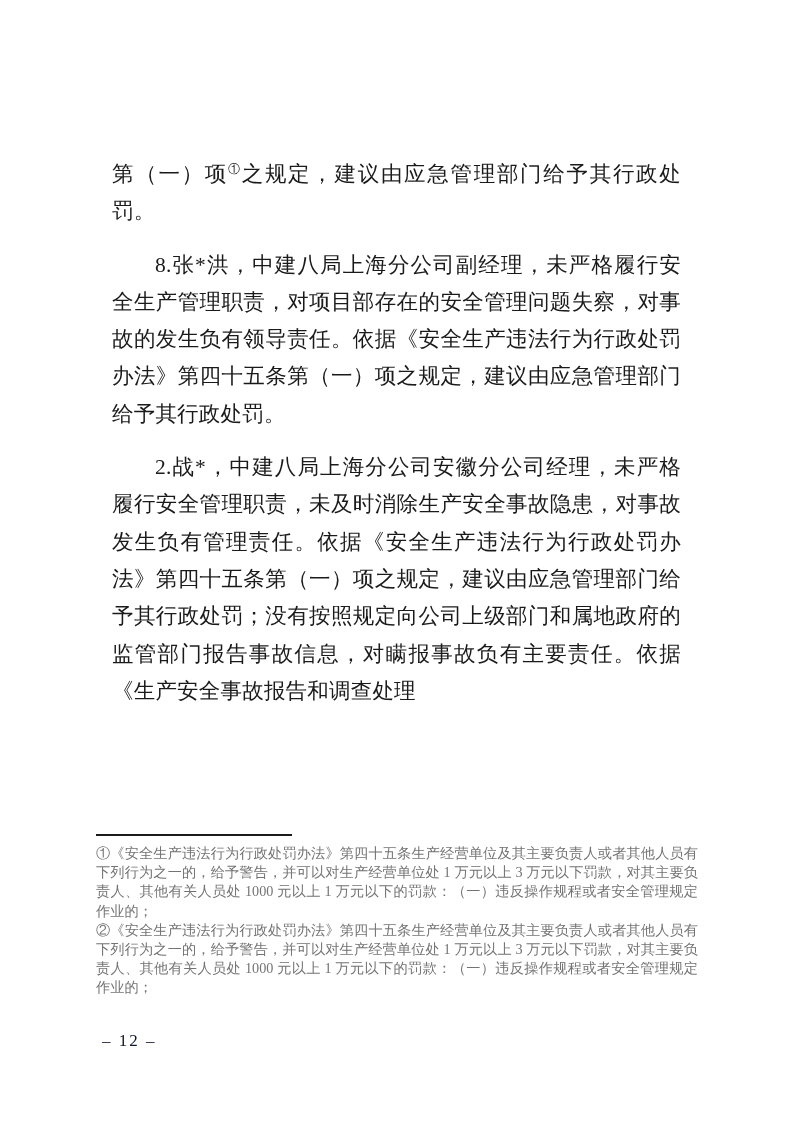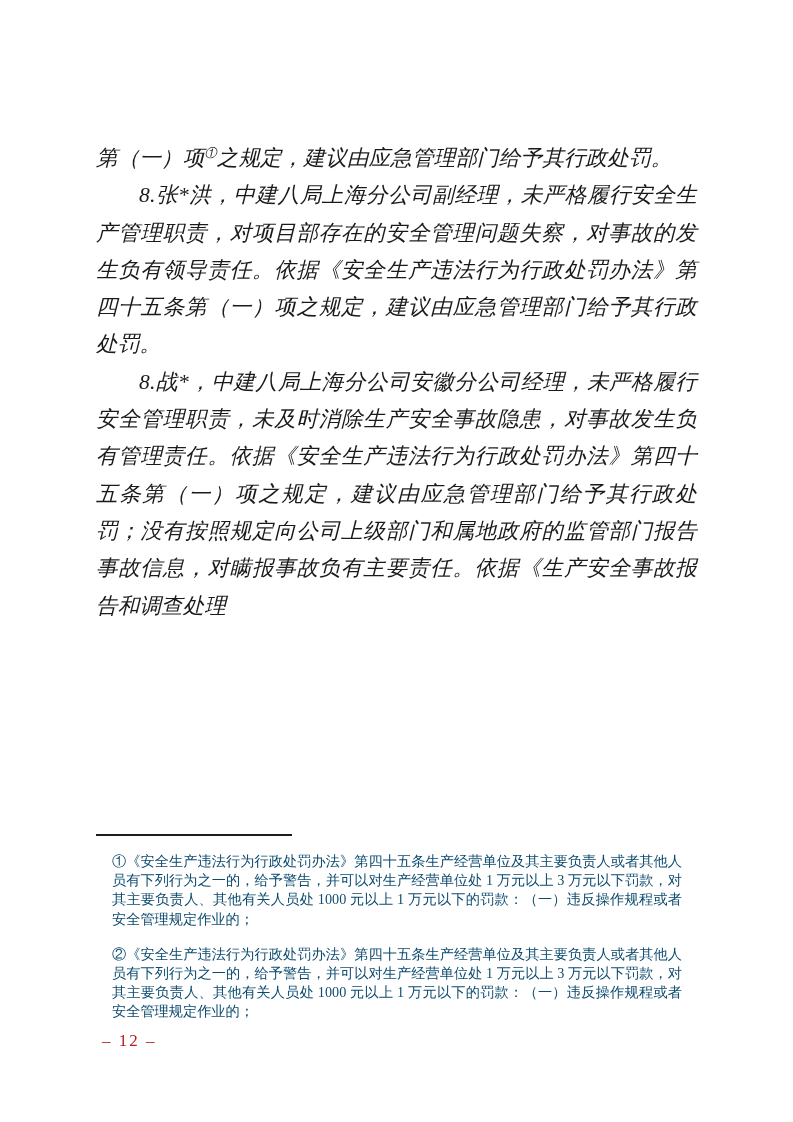--- a/index.html
+++ b/index.html
@@ -13,80 +13,79 @@
   }
   .page {
     position: absolute; inset: 0;
     background: #ffffff;
   }
   .body-text {
     position: absolute;
     left: 96px; top: 140px; width: 601px;
   }
   .para {
-    margin: 0;
+    margin: 16px;
     font-size: 21.5px;
     line-height: 37.3px;
     text-align: justify;
     text-justify: inter-character;
     letter-spacing: 0.2px;
     word-break: break-all;
-    font-style: italic;
   }
   .para.indent { text-indent: 2em; }
   sup.fnref {
     font-size: 12px;
     line-height: 0;
     vertical-align: super;
   }
   .footnotes {
     position: absolute;
     left: 96px; top: 834px; width: 602px;
   }
   .fn-rule {
     width: 196px; height: 0;
     border-top: 2px solid #1c1c1c;
     margin: 0 0 8px 0;
   }
   .fn {
-    margin: 16px;
+    margin: 0;
     font-size: 14.2px;
     line-height: 19.2px;
     text-align: justify;
     text-justify: inter-character;
     word-break: break-all;
-    color: #0c4a6e;
+    color: #737373;
   }
   .page-number {
     position: absolute;
     left: 102px; top: 1031px;
     font-size: 17px;
     letter-spacing: 2px;
-    color: #b91c1c;
+    color: #0f172a;
     font-family: "Liberation Serif", serif;
   }
 </style>
 </head>
 <body>
 
 <div class="page">
 
   <div class="body-text">
 
     <p class="para">
       <span>第（一）项</span><sup class="fnref">①</sup><span>之规定，建议由应急管理部门给予其行政处罚。</span>
     </p>
 
 
     <p class="para indent">
       <span>8.张*洪，中建八局上海分公司副经理，未严格履行安全生产管理职责，对项目部存在的安全管理问题失察，对事故的发生负有领导责任。依据《安全生产违法行为行政处罚办法》第四十五条第（一）项之规定，建议由应急管理部门给予其行政处罚。</span>
     </p>
 
     <p class="para indent">
-      <span>8.战*，中建八局上海分公司安徽分公司经理，未严格履行安全管理职责，未及时消除生产安全事故隐患，对事故发生负有管理责任。依据《安全生产违法行为行政处罚办法》第四十五条第（一）项之规定，建议由应急管理部门给予其行政处罚；没有按照规定向公司上级部门和属地政府的监管部门报告事故信息，对瞒报事故负有主要责任。依据《生产安全事故报告和调查处理</span>
+      <span>2.战*，中建八局上海分公司安徽分公司经理，未严格履行安全管理职责，未及时消除生产安全事故隐患，对事故发生负有管理责任。依据《安全生产违法行为行政处罚办法》第四十五条第（一）项之规定，建议由应急管理部门给予其行政处罚；没有按照规定向公司上级部门和属地政府的监管部门报告事故信息，对瞒报事故负有主要责任。依据《生产安全事故报告和调查处理</span>
     </p>
 
   </div>
 
   <div class="footnotes">
     <div class="fn-rule"></div>
 
     <p class="fn">
       <span>①</span><span>《安全生产违法行为行政处罚办法》第四十五条生产经营单位及其主要负责人或者其他人员有下列行为之一的，给予警告，并可以对生产经营单位处 1 万元以上 3 万元以下罚款，对其主要负责人、其他有关人员处 1000 元以上 1 万元以下的罚款：（一）违反操作规程或者安全管理规定作业的；</span>
     </p>

